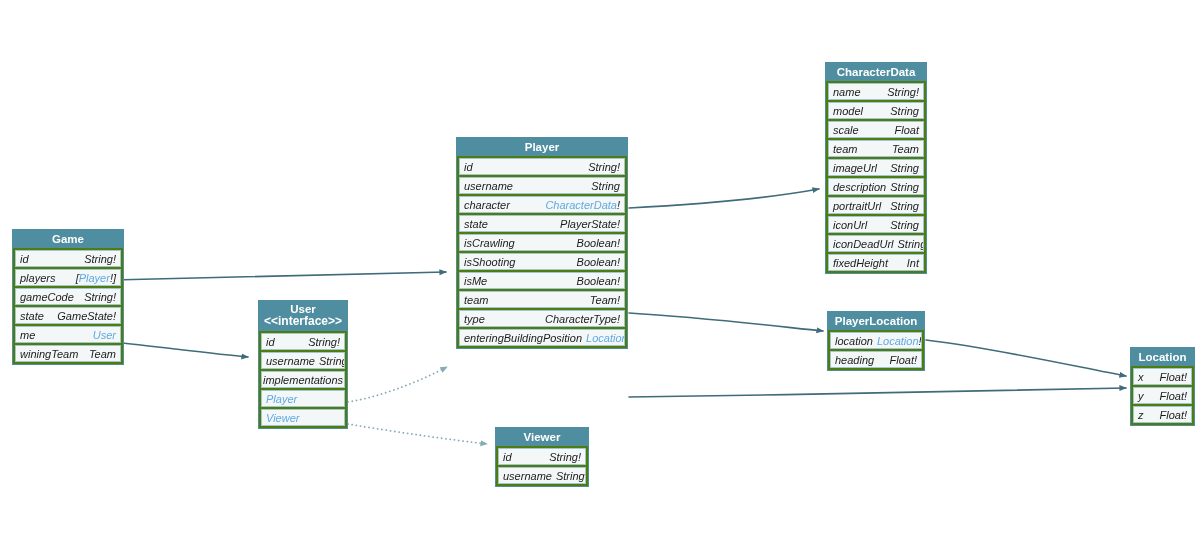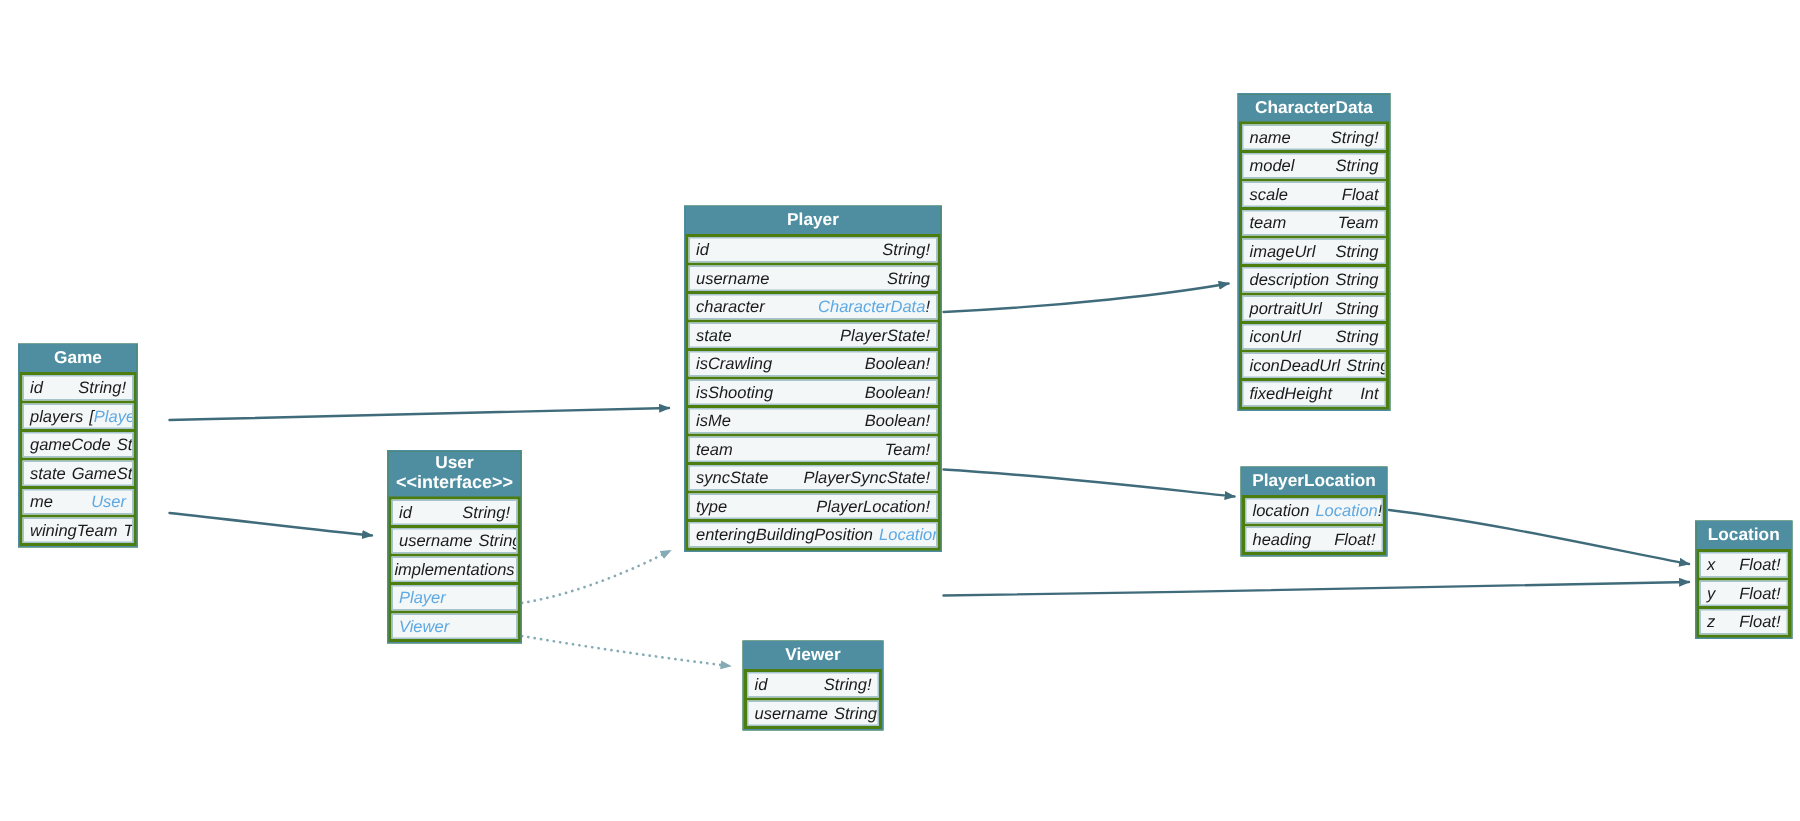--- a/index.html
+++ b/index.html
@@ -67,21 +67,21 @@
     overflow: hidden;
     font-style: italic;
   }
   .row .fname { margin-right: 4px; }
   .row .ftype { text-align: center; }
   .row.section { justify-content: center; }
   .row.impl { justify-content: flex-start; }
   .link { color: #5fa9e3; }
 
   
-  .t-game           { left: 12px;   top: 229px; width: 80px; }
+  .t-game           { left: 12px;   top: 229px; width: 112px; }
   .t-user           { left: 258px;  top: 300px; width: 90px;  }
   .t-player         { left: 456px;  top: 137px; width: 172px; }
   .t-characterdata  { left: 825px;  top: 62px;  width: 102px; }
   .t-playerlocation { left: 827px;  top: 311px; width: 98px;  }
   .t-location       { left: 1130px; top: 347px; width: 65px;  }
   .t-viewer         { left: 495px;  top: 427px; width: 94px;  }
 
   .edge-solid {
     fill: none;
     stroke: #3f6b7a;
@@ -201,26 +201,22 @@
         </div>
         <div class="row">
           <span class="fname">isMe</span>
           <span class="ftype"><span>Boolean!</span></span>
         </div>
         <div class="row">
           <span class="fname">team</span>
           <span class="ftype"><span>Team!</span></span>
         </div>
         <div class="row">
-          <span class="fname">syncState</span>
-          <span class="ftype"><span>PlayerSyncState!</span></span>
-        </div>
-        <div class="row">
           <span class="fname">type</span>
-          <span class="ftype"><span>PlayerLocation!</span></span>
+          <span class="ftype"><span>CharacterType!</span></span>
         </div>
         <div class="row">
           <span class="fname">enteringBuildingPosition</span>
           <span class="ftype"><span class="link">Location</span></span>
         </div>
       </div>
     </div>
   <div class="type-table t-characterdata">
       <div class="thead">CharacterData</div>
       <div class="rows">

